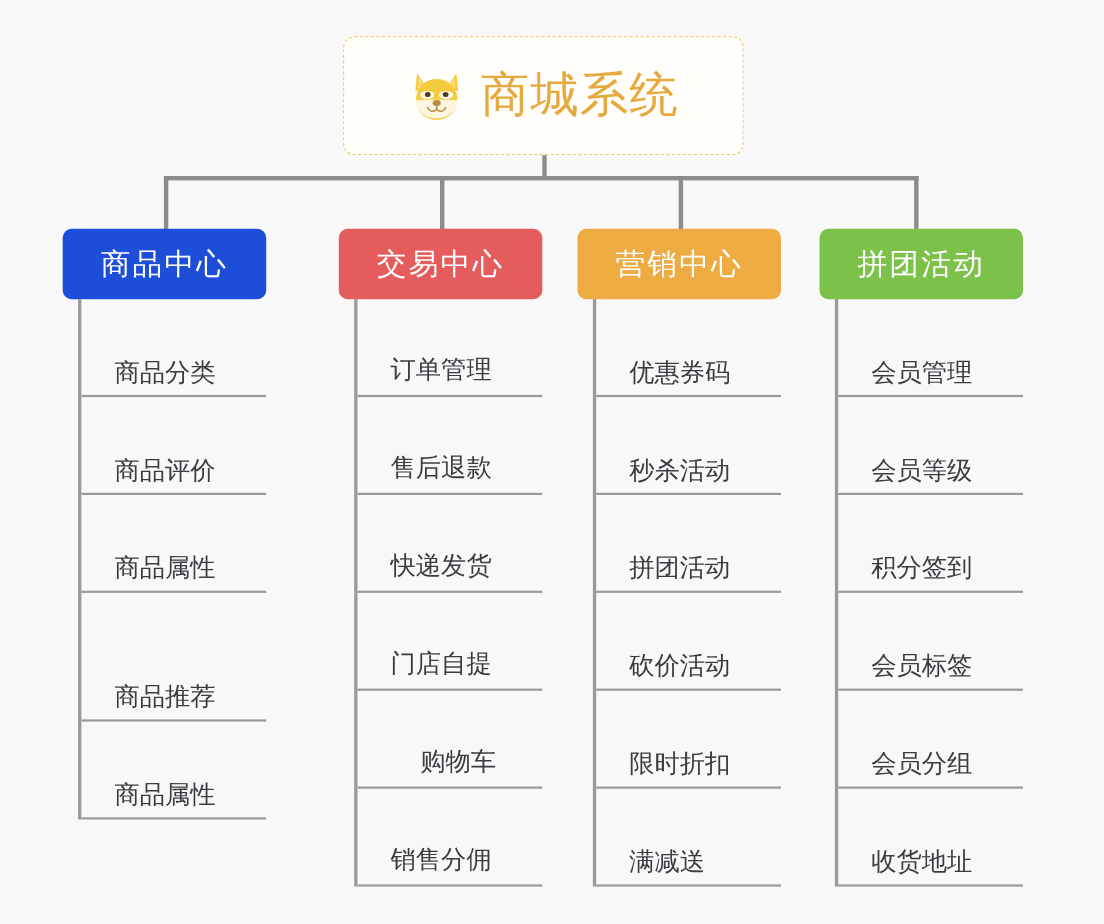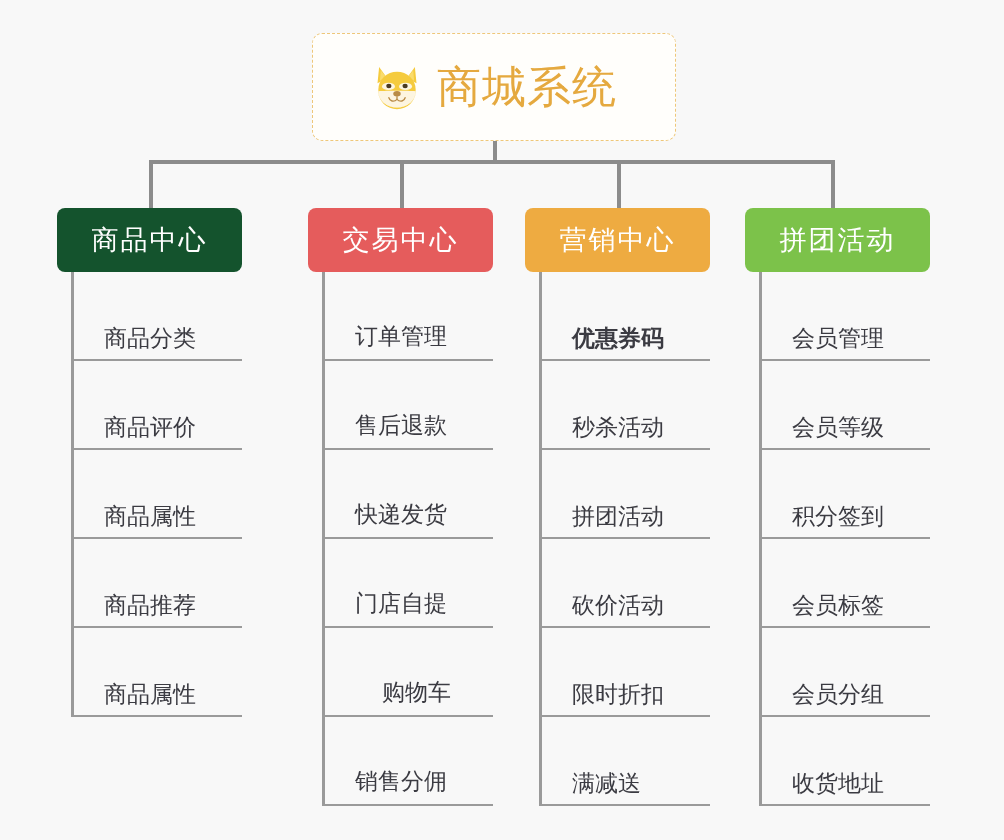--- a/index.html
+++ b/index.html
@@ -144,34 +144,34 @@
   </div>
 
   <div class="conn conn-v-root" style="background: rgb(140, 140, 140);"></div>
   <div class="conn conn-h-bus" style="background: rgb(140, 140, 140);"></div>
   <div class="conn conn-v-drop" style="left: 149px; background: rgb(140, 140, 140);"></div>
   <div class="conn conn-v-drop" style="left: 400px; background: rgb(140, 140, 140);"></div>
   <div class="conn conn-v-drop" style="left: 617px; background: rgb(140, 140, 140);"></div>
   <div class="conn conn-v-drop" style="left: 831px; background: rgb(140, 140, 140);"></div>
 
   <div class="column" style="left:57px; width:185px;">
-    <div class="cat-box" style="background: #14532d;">
+    <div class="cat-box" style="background: #1d4ed8;">
       <span>商品中心</span>
     </div>
     <div class="leaf-list" style="border-left-color: rgb(154, 154, 154);">
       <div class="leaf" style="border-bottom-color: rgb(154, 154, 154);">
           <span class="leaf-label">商品分类</span>
         </div>
       <div class="leaf" style="border-bottom-color: rgb(154, 154, 154);">
           <span class="leaf-label">商品评价</span>
         </div>
       <div class="leaf" style="border-bottom-color: rgb(154, 154, 154);">
           <span class="leaf-label">商品属性</span>
         </div>
-      <div class="leaf" style="border-bottom-color: rgb(154, 154, 154);">
+      <div class="leaf" style="border-bottom-color: rgb(154, 154, 154); margin-top: 28px;">
           <span class="leaf-label">商品推荐</span>
         </div>
       <div class="leaf" style="border-bottom-color: rgb(154, 154, 154);">
           <span class="leaf-label">商品属性</span>
         </div>
     </div>
   </div>
 
   <div class="column" style="left:308px; width:185px;font-family:Liberation Mono, monospace;">
     <div class="cat-box" style="background: rgb(229, 92, 92);">
@@ -197,21 +197,21 @@
           <span class="leaf-label">销售分佣</span>
         </div>
     </div>
   </div>
 
   <div class="column" style="left:525px; width:185px;">
     <div class="cat-box" style="background: rgb(238, 171, 65);">
       <span>营销中心</span>
     </div>
     <div class="leaf-list" style="border-left-color: rgb(154, 154, 154);">
-      <div class="leaf" style="border-bottom-color: rgb(154, 154, 154); font-weight: bold;">
+      <div class="leaf" style="border-bottom-color: rgb(154, 154, 154);">
           <span class="leaf-label">优惠券码</span>
         </div>
       <div class="leaf" style="border-bottom-color: rgb(154, 154, 154);">
           <span class="leaf-label">秒杀活动</span>
         </div>
       <div class="leaf" style="border-bottom-color: rgb(154, 154, 154);">
           <span class="leaf-label">拼团活动</span>
         </div>
       <div class="leaf" style="border-bottom-color: rgb(154, 154, 154);">
           <span class="leaf-label">砍价活动</span>

